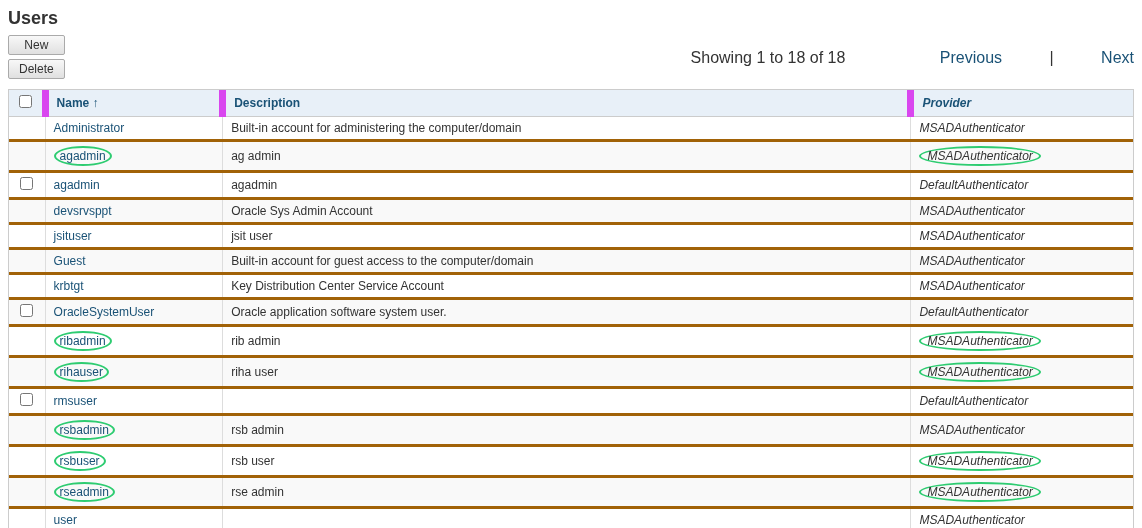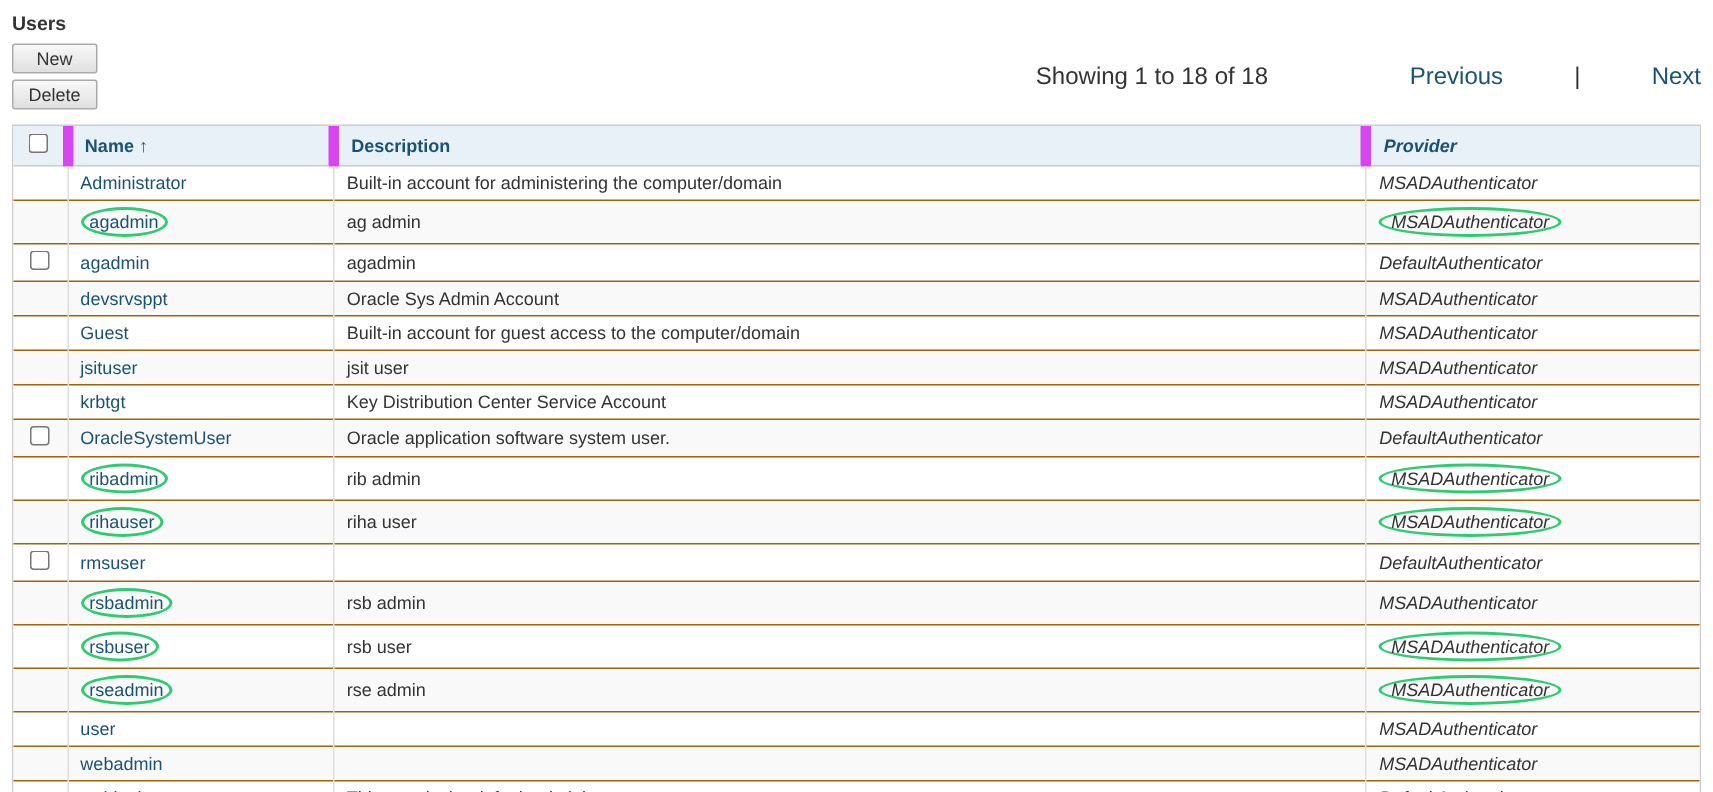--- a/index.html
+++ b/index.html
@@ -1,20 +1,20 @@
 <!DOCTYPE html>
 <html><head>
   <meta charset="utf-8">
   <style>
     * { box-sizing: border-box; margin: 0; padding: 0; }
     body { font-family: Arial, sans-serif; font-size: 12px; background: #fff; color: #333; }
 
     .page-container { padding: 8px; }
 
-    .page-title { font-weight: bold; font-size: 13px; margin-bottom: 6px; color: #333; }
+    .page-title { font-weight: bold; font-size: 18px; margin-bottom: 6px; color: #333; }
 
     .toolbar { display: flex; gap: 4px; margin-bottom: 6px; flex-direction: column; }
     .toolbar button {
       padding: 2px 10px;
       font-size: 12px;
       border: 1px solid #aaa;
       background: linear-gradient(to bottom, #f8f8f8, #e0e0e0);
       cursor: pointer;
       border-radius: 2px;
       color: #333;
@@ -32,21 +32,21 @@
       padding: 5px 8px;
       text-align: left;
       font-weight: bold;
       color: #1a5276;
       border-bottom: 1px solid #ccc;
       border-right: 7px solid #d946ef;
       font-size: 12px;
     }
     thead th:last-child { border-right: none; }
 
-    tbody tr { border-bottom: 1px solid #a16207; }
+    tbody tr { border-bottom: 3px solid #a16207; }
     tbody tr:nth-child(even) { background: #f9f9f9; }
     tbody tr:nth-child(odd) { background: #fff; }
     tbody td {
       padding: 4px 8px;
       border-right: 1px solid #ddd;
       font-size: 12px;
       vertical-align: middle;
     }
     tbody td:last-child { border-right: none; }
 
@@ -127,28 +127,28 @@
             <td class="provider-col">DefaultAuthenticator</td>
           </tr>
           <tr>
             <td class="checkbox-col"></td>
             <td class="name-col"><a href="#" class="user-link">devsrvsppt</a></td>
             <td class="desc-col">Oracle Sys Admin Account</td>
             <td class="provider-col">MSADAuthenticator</td>
           </tr>
           <tr>
             <td class="checkbox-col"></td>
+            <td class="name-col"><a href="#" class="user-link">jsituser</a></td>
+            <td class="desc-col">jsit user</td>
+            <td class="provider-col">MSADAuthenticator</td>
+          </tr>
+          <tr>
+            <td class="checkbox-col"></td>
             <td class="name-col"><a href="#" class="user-link">Guest</a></td>
             <td class="desc-col">Built-in account for guest access to the computer/domain</td>
-            <td class="provider-col">MSADAuthenticator</td>
-          </tr>
-          <tr>
-            <td class="checkbox-col"></td>
-            <td class="name-col"><a href="#" class="user-link">jsituser</a></td>
-            <td class="desc-col">jsit user</td>
             <td class="provider-col">MSADAuthenticator</td>
           </tr>
           <tr>
             <td class="checkbox-col"></td>
             <td class="name-col"><a href="#" class="user-link">krbtgt</a></td>
             <td class="desc-col">Key Distribution Center Service Account</td>
             <td class="provider-col">MSADAuthenticator</td>
           </tr>
           <tr>
             <td class="checkbox-col"><input type="checkbox" style=""></td>

